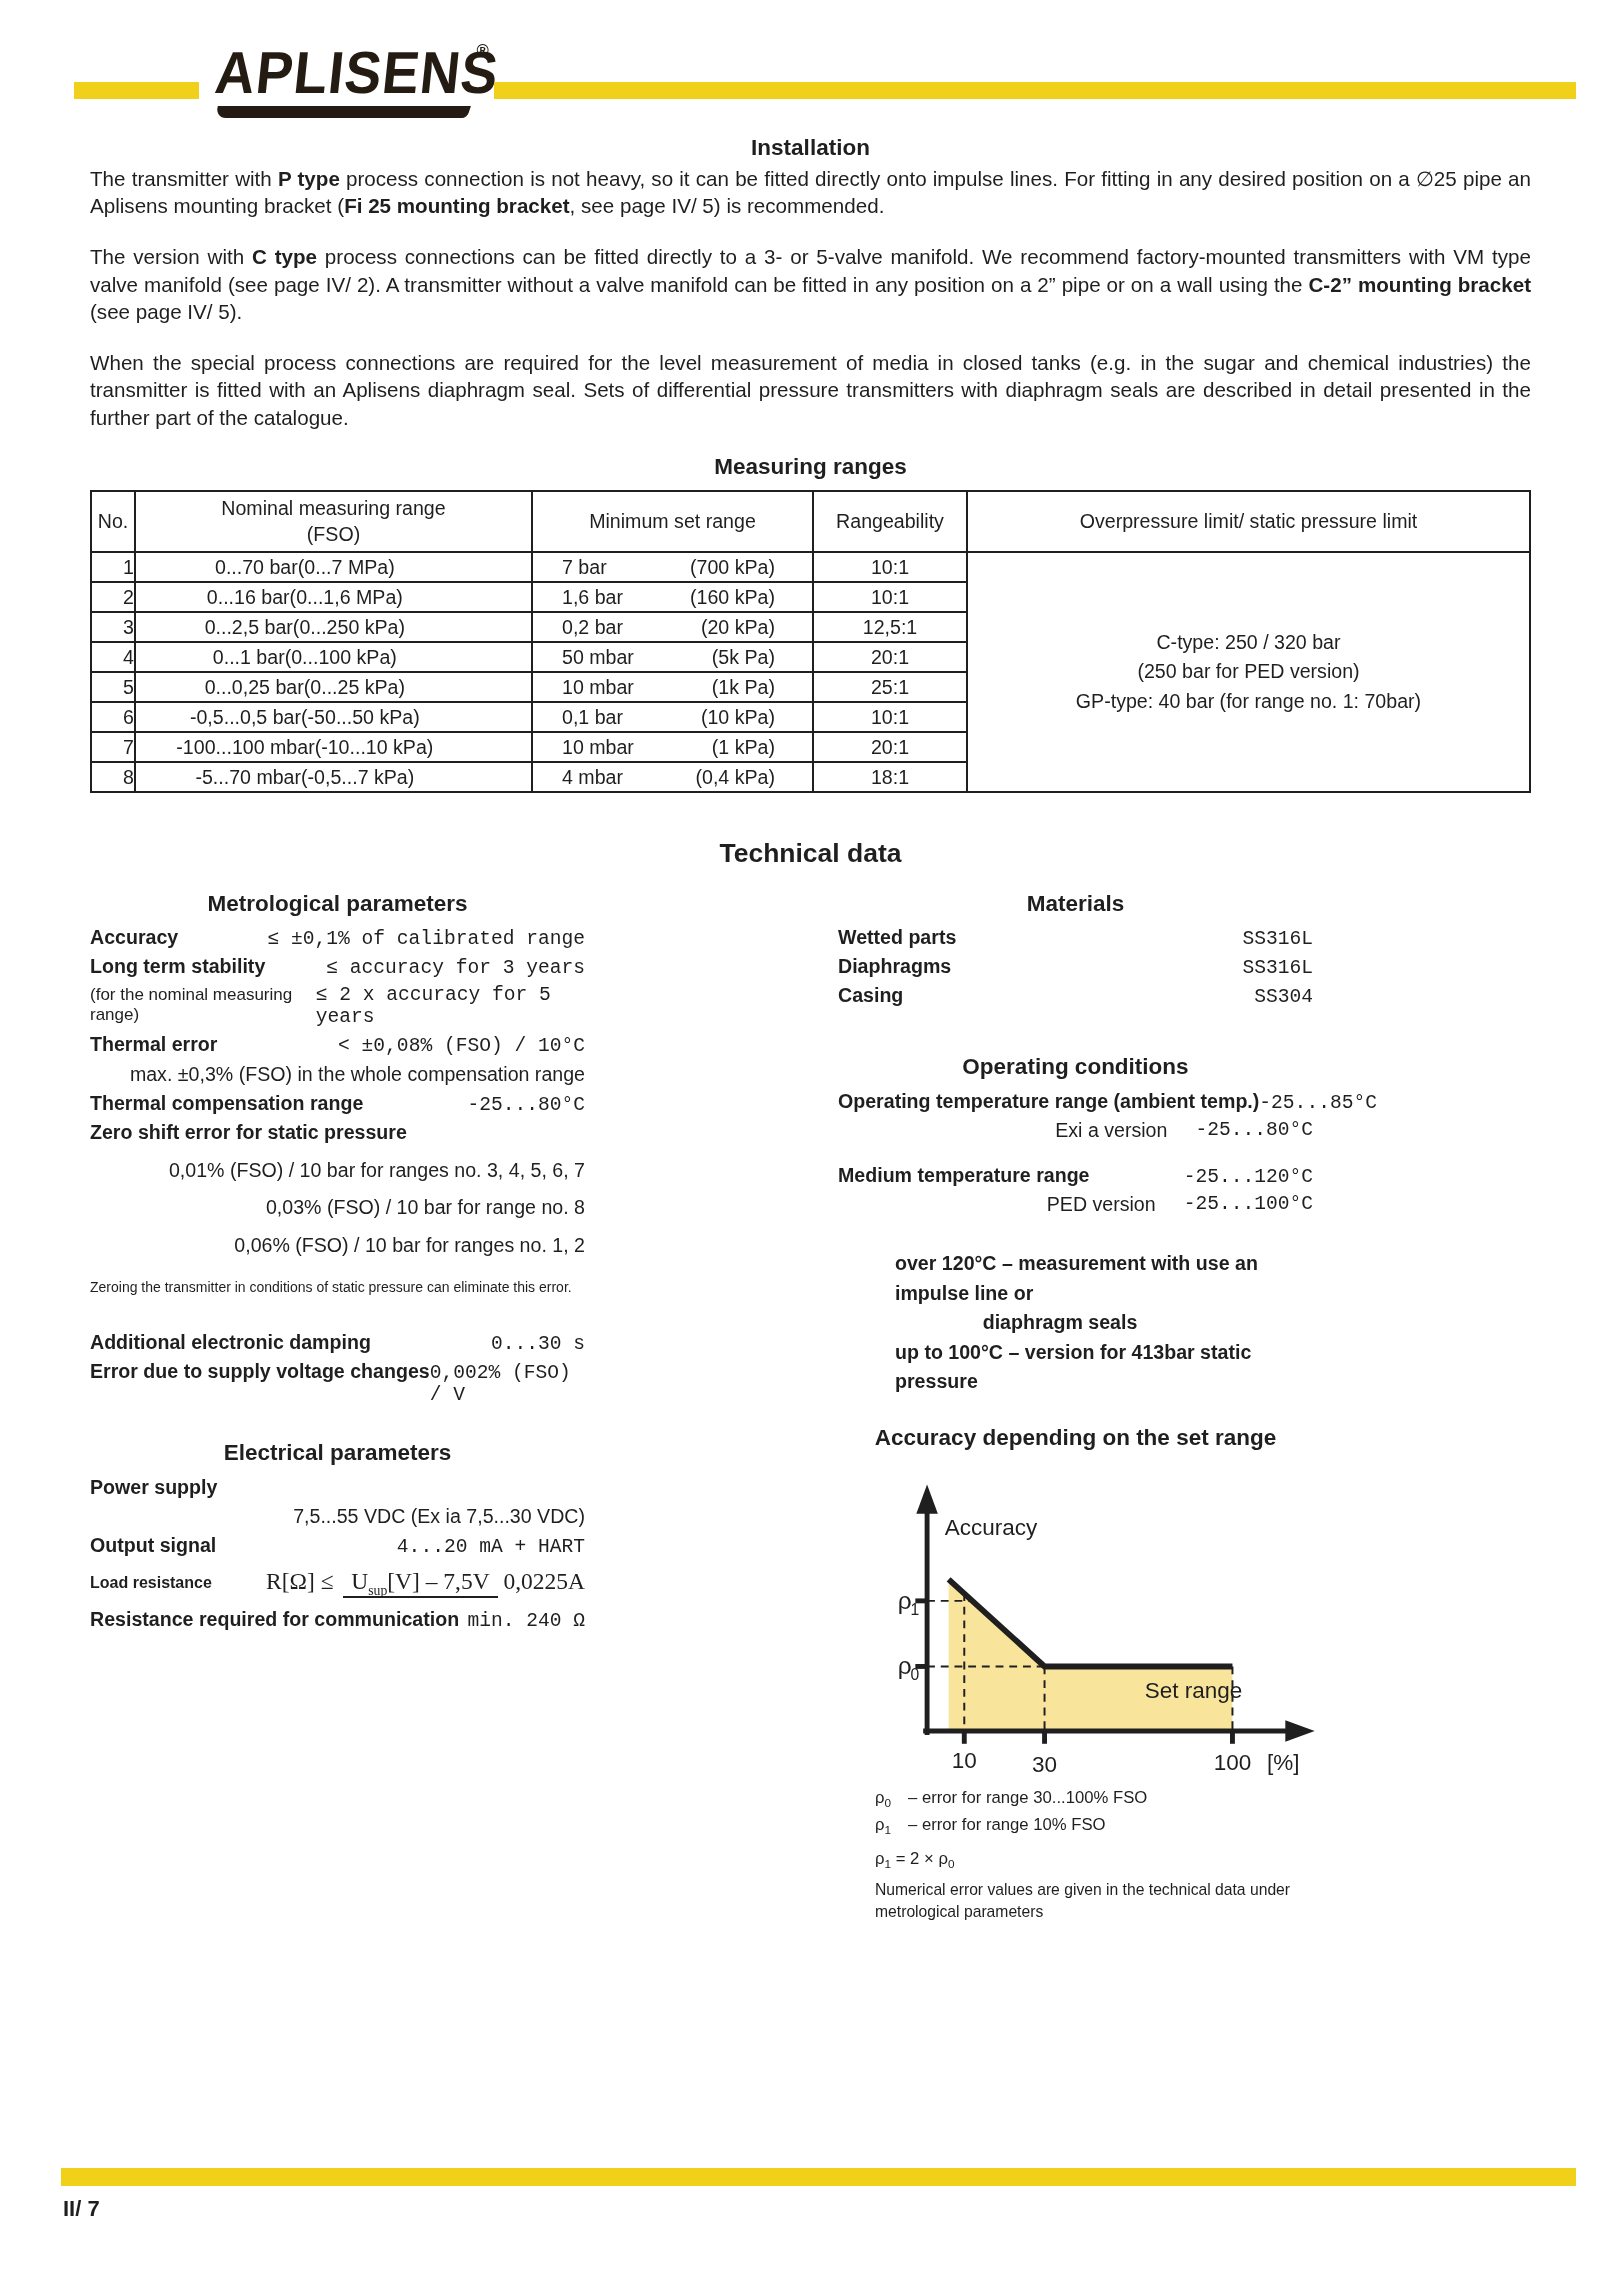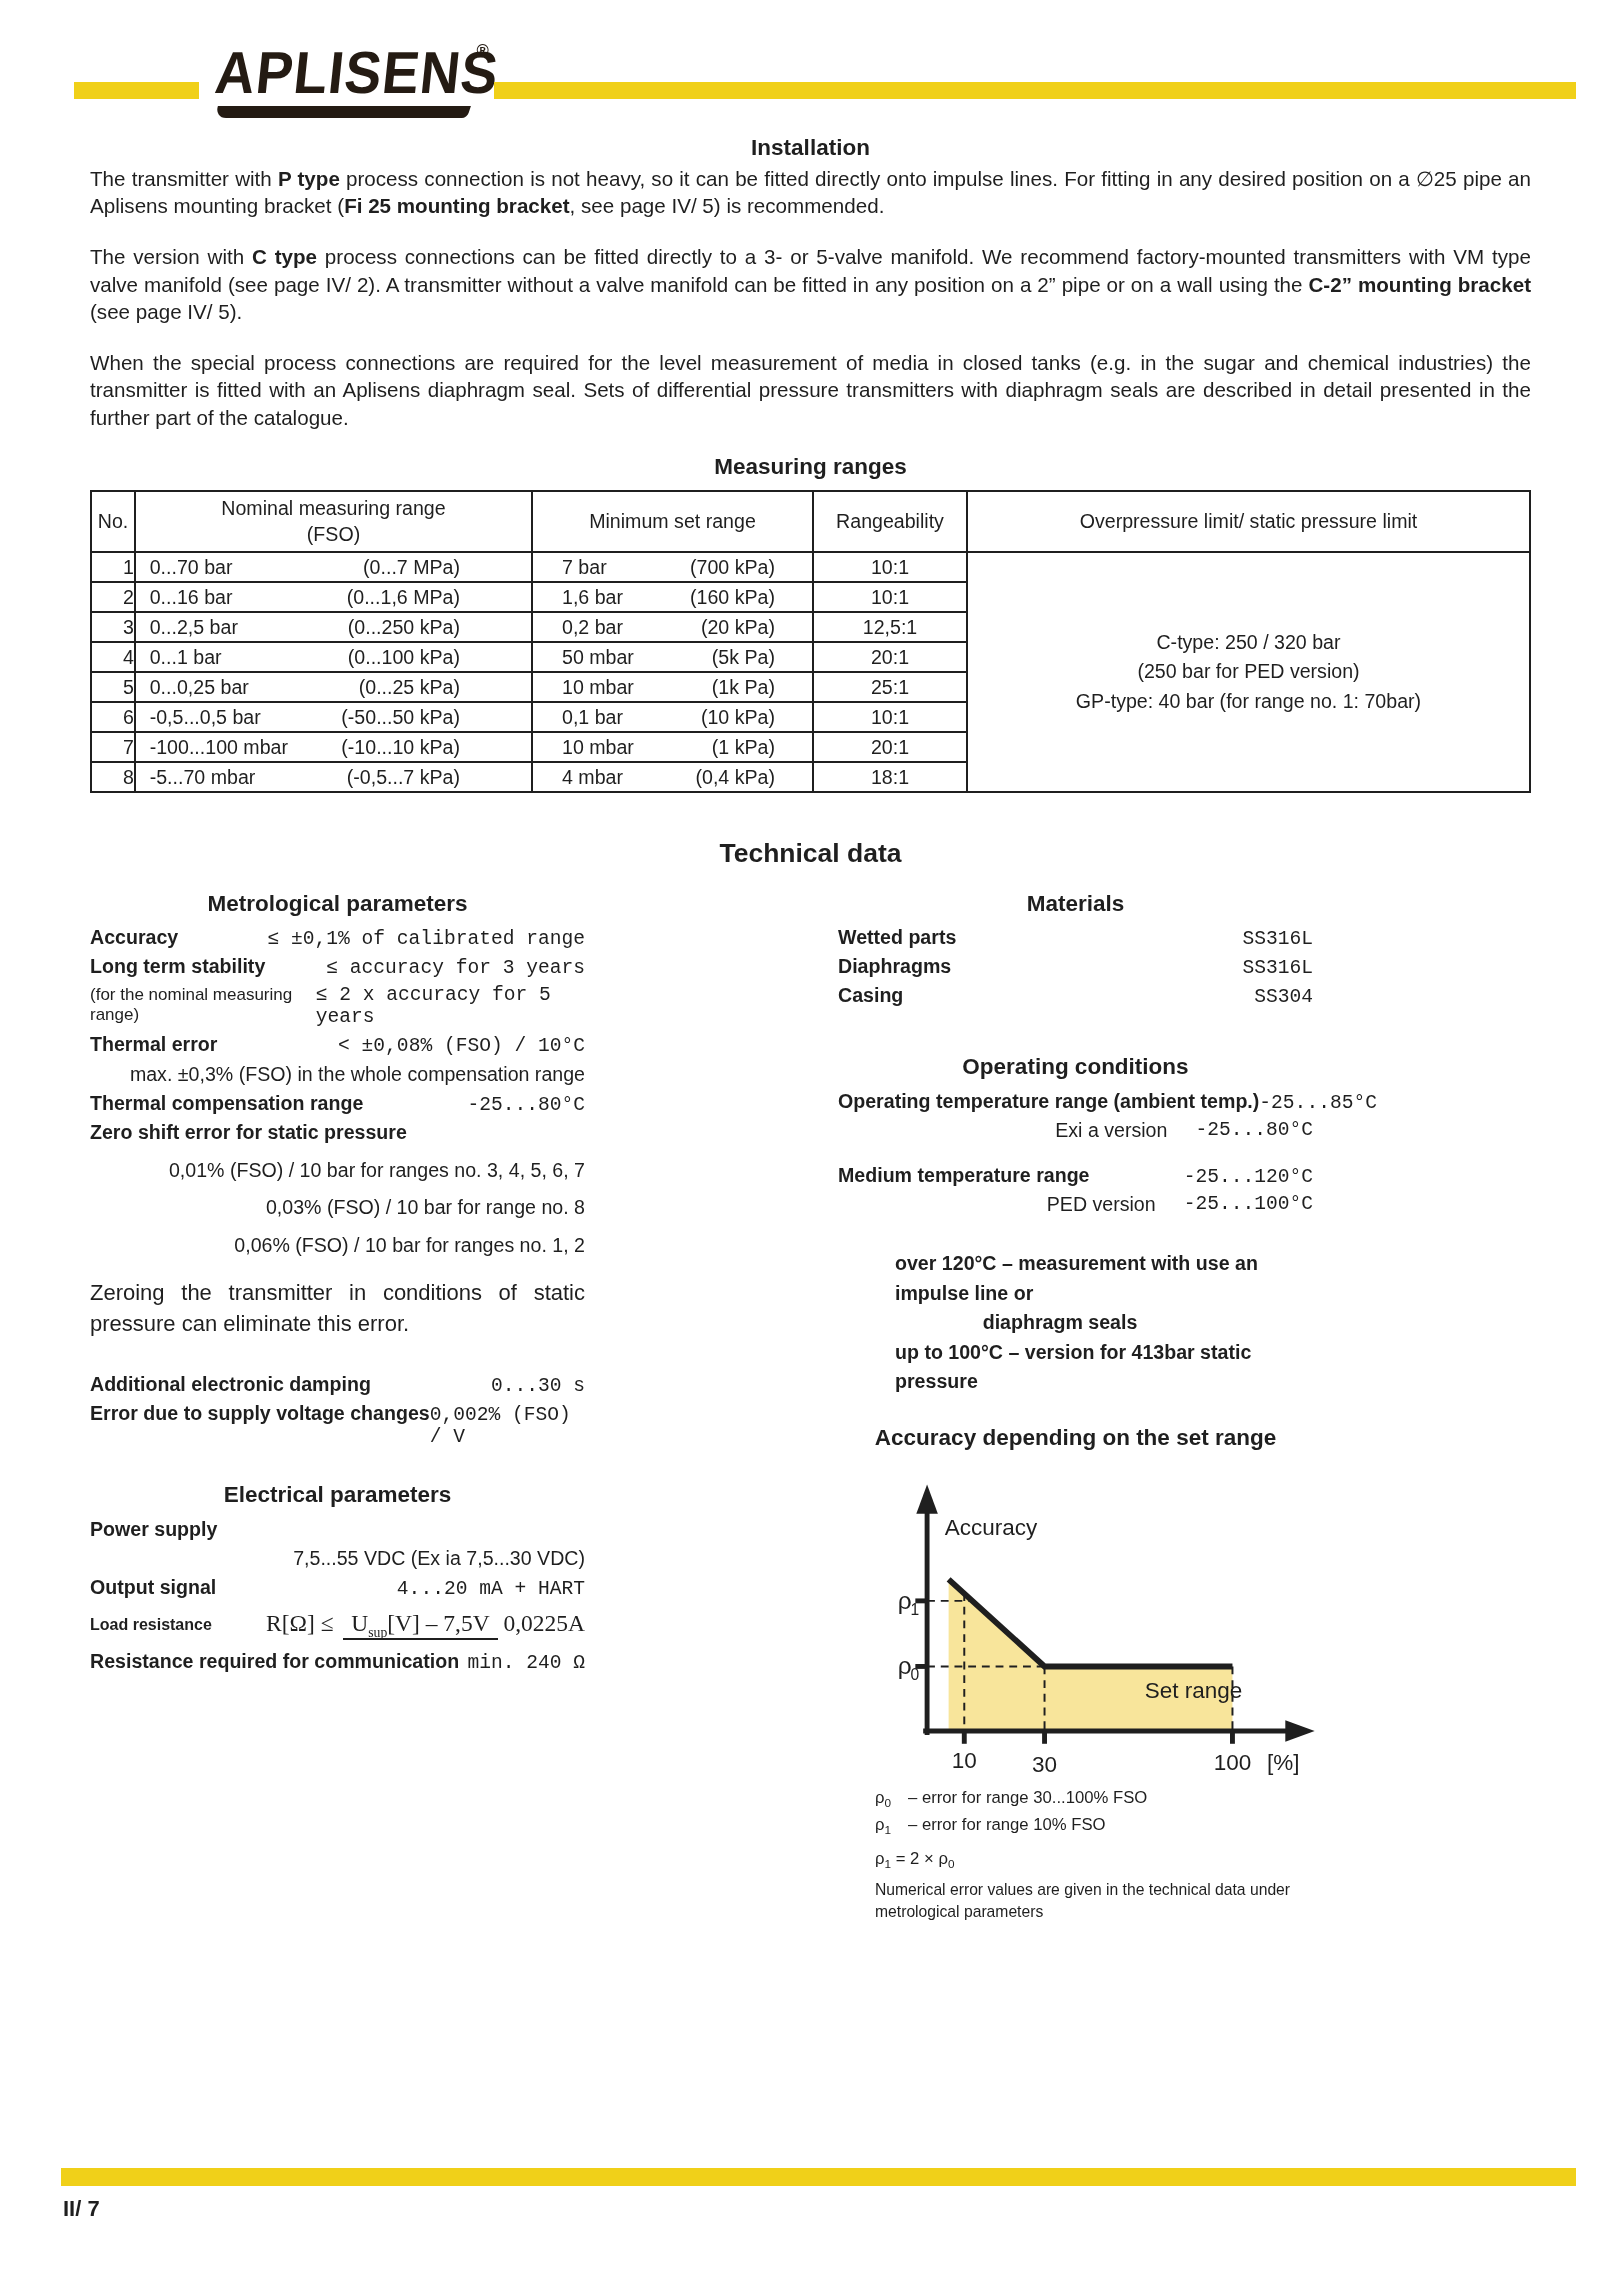--- a/index.html
+++ b/index.html
@@ -26,38 +26,38 @@
   .b{font-weight:bold;}
 
   .h-table{text-align:center;font-size:22.5px;font-weight:bold;margin:13.7px 0 9.8px 0;}
   table.mr{border-collapse:collapse;width:100%;border:2.9px solid #1f1f1f;}
   table.mr th,table.mr td{border:2px solid #1f1f1f;font-size:19.6px;font-weight:normal;padding:0;}
   table.mr thead th{height:59px;text-align:center;vertical-align:middle;line-height:1.3;}
   table.mr tbody td{height:28px;}
   td.c-no{text-align:right;padding-right:8.8px;width:42px;}
   th.h-no{width:42px;} th.h-nom{width:395px;} th.h-min{width:279px;} th.h-rng{width:152px;}
   .cell2{display:flex;justify-content:space-between;align-items:center;}
-  .cell2.nom{padding:0 71px 0 13.7px;}
+  .cell2.nom{padding:0 71px 0 13.7px;justify-content:center;}
   .cell2.min{padding:0 37px 0 29px;}
   td.c-rng{text-align:center;width:152px;}
   td.c-over{text-align:center;font-size:14.7px;line-height:1.5;vertical-align:middle;}
 
   .h-tech{text-align:center;font-size:26.5px;font-weight:bold;margin:45px 0 7.8px 0;}
   .cols{display:flex;align-items:flex-start;}
   .col-left{width:495px;margin-right:253px;}
   .col-right{width:475px;}
   .h-sub{text-align:center;font-size:22.5px;font-weight:bold;margin:13.7px 0 9.8px 0;}
   .spec{display:flex;justify-content:space-between;align-items:baseline;font-size:19.6px;margin:4.9px 0;}
   .lbl{font-weight:bold;white-space:nowrap;}
   .lbl-plain{white-space:nowrap;}
   .val{text-align:left;font-family:Liberation Mono, monospace;}
   .rline{text-align:right;font-size:19.6px;margin:5.9px 0;}
   .rline.wide{margin:14.7px 0;}
   .small-note{font-size:17px;font-weight:normal;}
-  .just{font-size:22px;text-align:justify;line-height:1.4;margin:21px 0;}
+  .just{font-size:14px;text-align:justify;line-height:1.4;margin:21px 0;}
   .gap8{height:7.8px;} .gap16{height:15.7px;} .gap28{height:27.4px;}
 
   .formula-row{display:flex;justify-content:space-between;align-items:center;margin:9.8px 0;}
   .formula{font-family:Liberation Serif, serif;font-size:23.5px;display:flex;align-items:flex-start;gap:9.8px;}
   .frac{display:inline-block;text-align:center;}
   .frac .num{padding:0 7.8px 2px 7.8px;border-bottom:2px solid #1f1f1f;}
   .frac .den{padding-top:2px;}
   .formula sub{font-size:13.7px;}
 
   .op-sub{display:flex;justify-content:flex-end;gap:28px;font-size:19.6px;margin:4.9px 0;}

